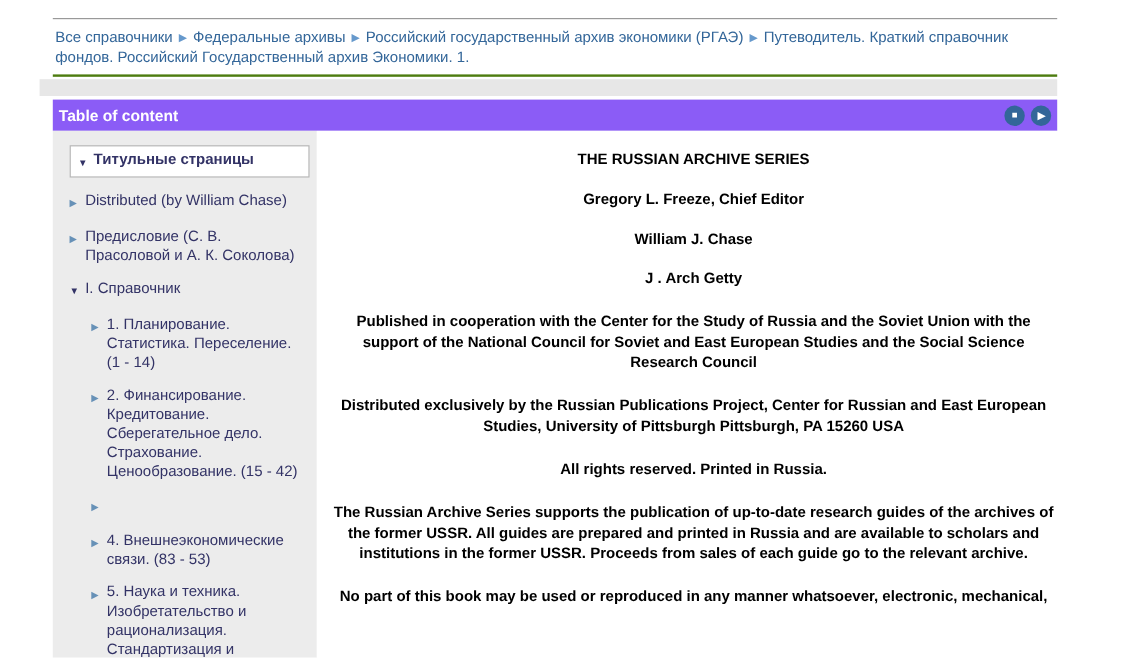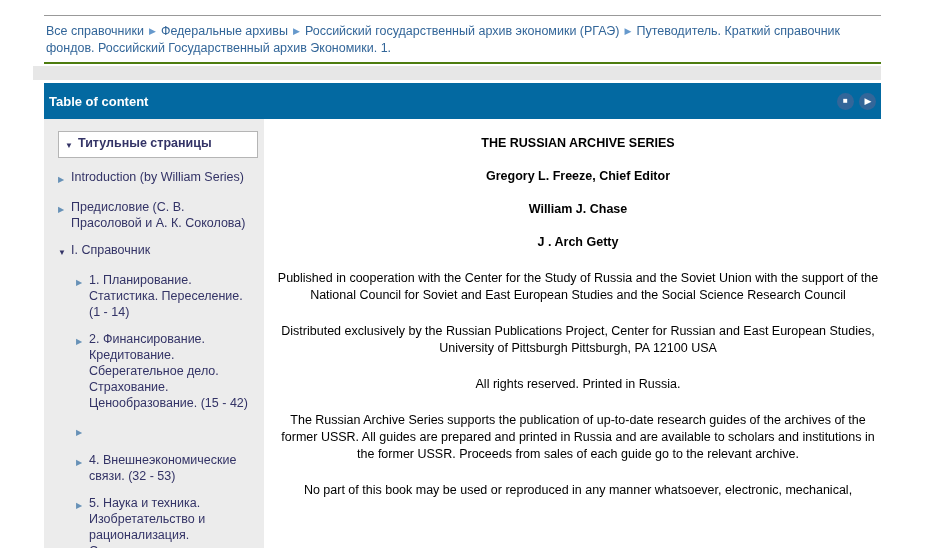--- a/index.html
+++ b/index.html
@@ -13,21 +13,21 @@
   
   .breadcrumb { padding:7px 0 5px 2px; font-size:12.5px; line-height:17px;
     color:#336699; border-bottom:2px solid #4d7c0f; }
   .breadcrumb a { color:#336699; text-decoration:none; cursor:pointer; }
   .crumb-sep { color:#6699cc; font-size:9px; padding:0 5px; vertical-align:1px; }
 
   
   .gray-strip { margin-left:-11px; width:848px; height:14px; background:#e7e7e7; margin-top:2px; }
 
   
-  .titlebar { margin-top:3px; height:36px; background:#0369a1; display:flex;
+  .titlebar { margin-top:3px; height:26px; background:#8b5cf6; display:flex;
     align-items:center; }
   .titlebar .title { color:#ffffff; font-weight:bold; font-size:13px; padding-left:5px; flex:1; }
   .tb-btn { width:17px; height:17px; border-radius:50%; background:#336699; color:#ffffff;
     display:flex; align-items:center; justify-content:center; margin-right:5px; cursor:pointer;
     border:none; }
   .tb-btn .sq { font-size:8px; line-height:1; }
   .tb-btn .tri { font-size:9px; line-height:1; margin-left:1px; }
 
   
   .content-row { display:flex; align-items:stretch; min-height:447px; }
@@ -41,21 +41,21 @@
   .lvl1 { padding-left:32px; padding-right:8px; }
   .nav-item.selected { background:#ffffff; border:1px solid #b5b5b5; margin-left:14px;
     margin-right:6px; padding:3px 4px 3px 6px; font-weight:bold; }
 
   
   .main { flex:1; background:#ffffff; }
   .main-inner { width:604px; margin-left:12px; text-align:center; color:#000000;
     font-size:12.5px; line-height:17px; }
   .heading { font-weight:bold; margin:16px 0; }
   .heading:first-child { margin-top:16px; }
-  .main-inner p { margin:19px 0; }
+  .main-inner p { margin:19px 0;font-weight:bold; }
 </style>
 </head>
 <body>
 
 <div class="page">
 
   <div class="top-rule"></div>
 
   <div class="breadcrumb">
     <a>Все справочники</a><span class="crumb-sep">▶</span><a>Федеральные архивы</a><span class="crumb-sep">▶</span><a>Российский государственный архив экономики (РГАЭ)</a><span class="crumb-sep">▶</span><a>Путеводитель. Краткий справочник фондов. Российский Государственный архив Экономики. 1.</a>
@@ -77,21 +77,21 @@
 
     <div class="sidebar">
 
       <div class="nav-item lvl0 expanded selected">
         <span class="marker">▼</span>
         <span class="label">Титульные страницы</span>
       </div>
 
       <div class="nav-item lvl0">
         <span class="marker">▶</span>
-        <span class="label">Introduction (by William Series)</span>
+        <span class="label">Distributed (by William Chase)</span>
       </div>
 
       <div class="nav-item lvl0">
         <span class="marker">▶</span>
         <span class="label">Предисловие (С. В. Прасоловой и А. К. Соколова)</span>
       </div>
 
       <div class="nav-item lvl0 expanded">
         <span class="marker">▼</span>
         <span class="label">I. Справочник</span>
@@ -106,38 +106,38 @@
         <span class="marker">▶</span>
         <span class="label">2. Финансирование. Кредитование. Сберегательное дело. Страхование. Ценообразование. (15 - 42)</span>
       </div>
 
       <div class="nav-item lvl1">
         <span class="marker">▶</span>
       </div>
 
       <div class="nav-item lvl1">
         <span class="marker">▶</span>
-        <span class="label">4. Внешнеэкономические связи. (32 - 53)</span>
+        <span class="label">4. Внешнеэкономические связи. (83 - 53)</span>
       </div>
 
       <div class="nav-item lvl1">
         <span class="marker">▶</span>
         <span class="label">5. Наука и техника. Изобретательство и рационализация. Стандартизация и метрология. (54 - 65)</span>
       </div>
 
     </div>
 
     <div class="main">
       <div class="main-inner">
         <div class="heading">THE RUSSIAN ARCHIVE SERIES</div>
         <div class="heading">Gregory L. Freeze, Chief Editor</div>
         <div class="heading">William J. Chase</div>
         <div class="heading">J . Arch Getty</div>
         <p>Published in cooperation with the Center for the Study of Russia and the Soviet Union with the support of the National Council for Soviet and East European Studies and the Social Science Research Council</p>
-        <p>Distributed exclusively by the Russian Publications Project, Center for Russian and East European Studies, University of Pittsburgh Pittsburgh, PA 12100 USA</p>
+        <p>Distributed exclusively by the Russian Publications Project, Center for Russian and East European Studies, University of Pittsburgh Pittsburgh, PA 15260 USA</p>
         <p>All rights reserved. Printed in Russia.</p>
         <p>The Russian Archive Series supports the publication of up-to-date research guides of the archives of the former USSR. All guides are prepared and printed in Russia and are available to scholars and institutions in the former USSR. Proceeds from sales of each guide go to the relevant archive.</p>
         <p>No part of this book may be used or reproduced in any manner whatsoever, electronic, mechanical,</p>
       </div>
     </div>
 
   </div>
 </div>
 
 </body></html>

